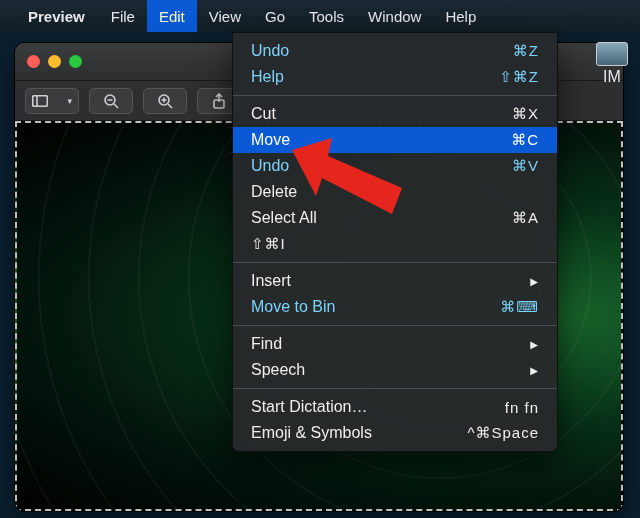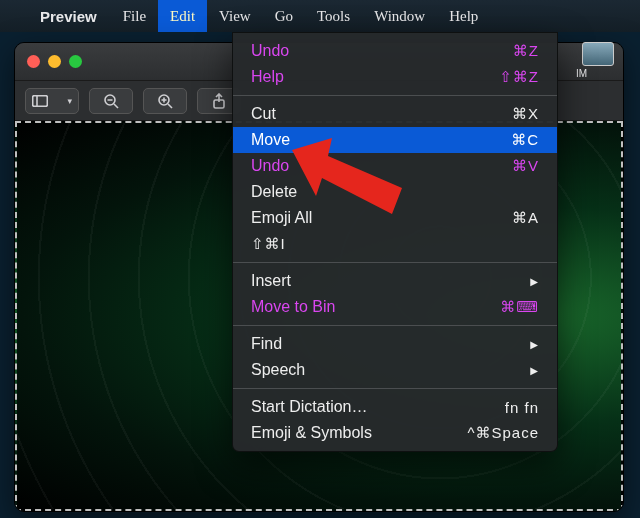--- a/index.html
+++ b/index.html
@@ -3,22 +3,22 @@
 <meta charset="utf-8">
 <style>
   * { margin:0; padding:0; box-sizing:border-box; font-family:-apple-system,"Helvetica Neue",Arial,sans-serif; }
   body { width:640px; height:518px; overflow:hidden; background:#0a2030; position:relative; }
 
   
   .menubar { position:absolute; top:0; left:0; right:0; height:32px;
     background:linear-gradient(#1b2833,#141f27); display:flex; align-items:center;
     color:#e8e8ea; font-size:15px; font-weight:500; padding-left:14px; }
   .apple { font-size:18px; margin-right:14px; }
-  .appname { font-weight:700; margin-right:14px;margin-left:12px; }
-  .mitem { padding:4px 12px; height:100%; display:flex; align-items:center;font-family:Liberation Serif, serif; }
+  .appname { font-weight:700; margin-right:14px; }
+  .mitem { padding:4px 12px; height:100%; display:flex; align-items:center; }
   .mitem.active { background:#0a5ad6; color:#fef9c3; }
 
   
   .win { position:absolute; top:42px; left:14px; width:610px; height:470px;
     background:#1e272e; border:1px solid #000; border-radius:10px;
     box-shadow:0 10px 30px rgba(0,0,0,.5); overflow:hidden; }
   .titlebar { height:38px; display:flex; align-items:center; padding:0 12px;
     background:linear-gradient(#3a3c3e,#2c2e30); border-bottom:1px solid #1a1a1a; }
   .traffic { display:flex; gap:8px; }
   .dot { width:13px; height:13px; border-radius:50%; }
@@ -29,31 +29,31 @@
     background:#3a3c3e; display:flex; align-items:center; justify-content:center; color:#cfcfd2; font-size:13px; }
   .tbtn.split { width:54px; justify-content:space-between; padding:0 6px; }
   .tbtn svg { stroke:#cfcfd2; fill:none; stroke-width:1.6; }
   .content { position:absolute; top:78px; left:0; right:0; bottom:0;
     background:radial-gradient(ellipse at 85% 50%,#1a6a2c 0%,#063017 40%,#03140b 70%,#000 100%);
     border:2px dashed #c0c0c0; }
   .content::after{content:"";position:absolute;inset:0;background:
     repeating-radial-gradient(circle at 70% 40%,rgba(255,255,255,.04) 0 2px,transparent 2px 50px);}
 
   
-  .deskfile { position:absolute; top:42px; right:20px; width:44px; color:#e6e6e8; font-size:10px; }
+  .deskfile { position:absolute; top:42px; right:6px; width:44px; text-align:center; color:#e6e6e8; font-size:16px; }
   .deskfile .thumb { width:32px; height:24px; background:linear-gradient(#8ab,#467); border:1px solid #ccc; border-radius:3px; margin:0 auto 2px; }
 
   
   .menu { position:absolute; top:32px; left:232px; width:326px;
     background:rgba(38,41,43,.97); border:1px solid rgba(0,0,0,.6); border-radius:0 0 7px 7px;
     box-shadow:0 14px 34px rgba(0,0,0,.6); padding:5px 0; color:#eee; font-size:16px; }
   .row { height:26px; display:flex; align-items:center; justify-content:space-between;
     padding:0 18px; }
   .row.sel { background:#0a5ad6; color:#fff; }
-  .row.dis { color:#d946ef;gap:6px; }
+  .row.dis { color:#7dd3fc;gap:6px; }
   .sc { font-size:15px; letter-spacing:1px; display:flex; align-items:center; gap:2px; }
   .sep { height:1px; background:#4b4e50; margin:5px 0; }
   .sub::after { content:"▶"; font-size:10px; color:inherit; }
 
   
   .arrow { position:absolute; top:138px; left:292px; pointer-events:none; }
 </style>
 </head>
 <body>
 
@@ -135,21 +135,21 @@
     </div>
     <div class="row dis">
       <span>Undo</span>
       <span class="sc">⌘V</span>
     </div>
     <div class="row">
       <span>Delete</span>
       <span class="sc"></span>
     </div>
     <div class="row">
-      <span>Emoji All</span>
+      <span>Select All</span>
       <span class="sc">⌘A</span>
     </div>
     <div class="row">
       <span class="sc">⇧⌘I</span>
     </div>
     <div class="sep"></div>
     <div class="row">
       <span>Insert</span>
       <span class="sc sub"></span>
     </div>

